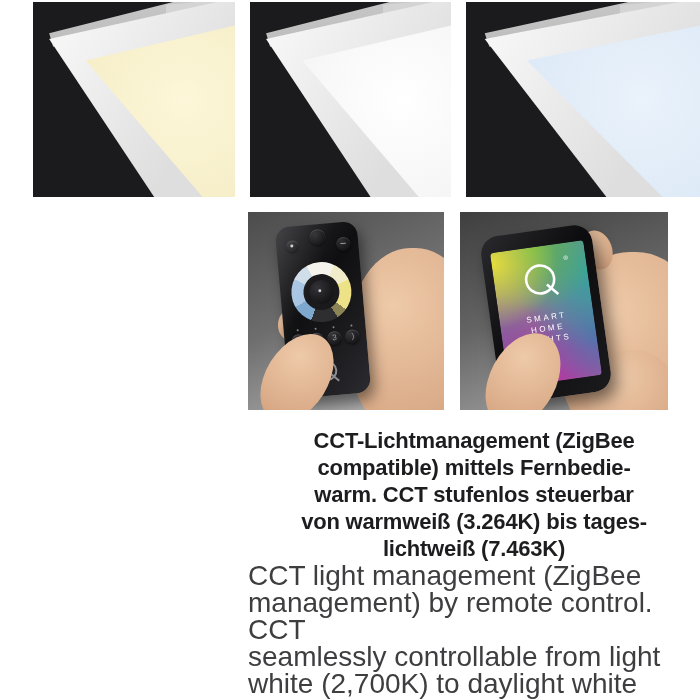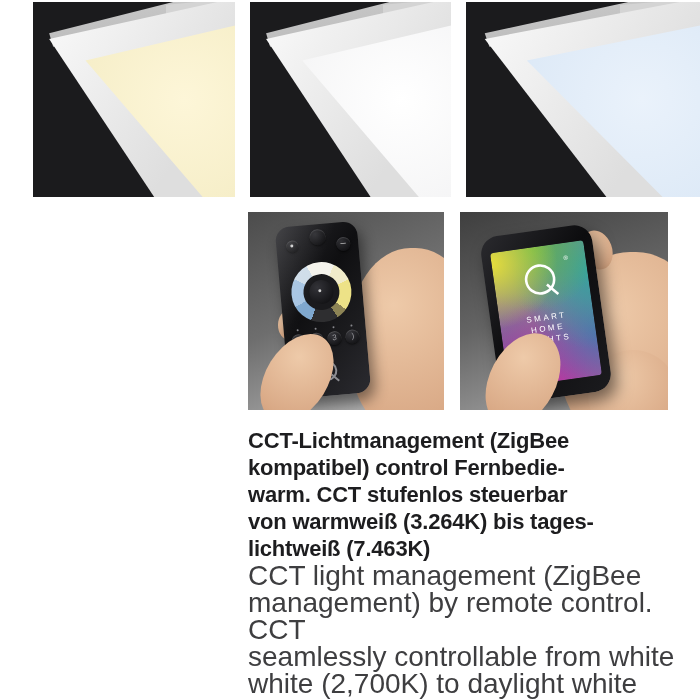--- a/index.html
+++ b/index.html
@@ -87,21 +87,21 @@
       radial-gradient(circle at 55% 108%,rgba(200,45,160,.95),rgba(200,45,160,0) 62%),
       radial-gradient(circle at -5% 95%,rgba(120,60,170,.9),rgba(120,60,170,0) 55%),
       #8a7f92;}
   .screen-logo{position:absolute;left:0;right:0;top:12px;text-align:center;color:#ffffff;}
   .reg-mark{position:absolute;margin-left:2px;font-size:6px;color:#fff;}
   .shl-lines{margin-top:4px;font-size:8px;line-height:11px;letter-spacing:2.5px;
     color:#ffffff;text-align:center;font-weight:400;}
 
   
   #captions{position:absolute;left:248px;top:427px;width:452px;}
-  .cap-de{font-weight:bold;font-size:22px;line-height:27px;color:#1d1d1f;letter-spacing:-0.2px;}
+  .cap-de{font-weight:bold;font-size:22px;line-height:27px;color:#1d1d1f;letter-spacing:-0.2px;text-align:center;}
   .cap-en{font-weight:normal;font-size:28px;line-height:27px;color:#3e3e40;}
 </style>
 </head>
 <body>
 
 <div class="panel" id="panel-warm">
   <div class="side"></div>
   <div class="bracket"></div>
   <div class="face"></div>
   <div class="lit"></div>
@@ -170,25 +170,25 @@
         </div>
       </div>
     </div>
   </div>
   <div class="skin thumb"></div>
 </div>
 
 <div id="captions">
   <div class="cap-de">
     <div>CCT-Lichtmanagement (ZigBee</div>
-    <div>kompatibel) control Fernbedie-</div>
+    <div>compatible) mittels Fernbedie-</div>
     <div>warm. CCT stufenlos steuerbar</div>
     <div>von warmweiß (3.264K) bis tages-</div>
     <div>lichtweiß (7.463K)</div>
   </div>
   <div class="cap-en">
     <div>CCT light management (ZigBee</div>
     <div>management) by remote control. CCT</div>
-    <div>seamlessly controllable from white</div>
+    <div>seamlessly controllable from light</div>
     <div>white (2,700K) to daylight white</div>
     <div>(7,000K)</div>
   </div>
 </div>
 
 </body></html>

